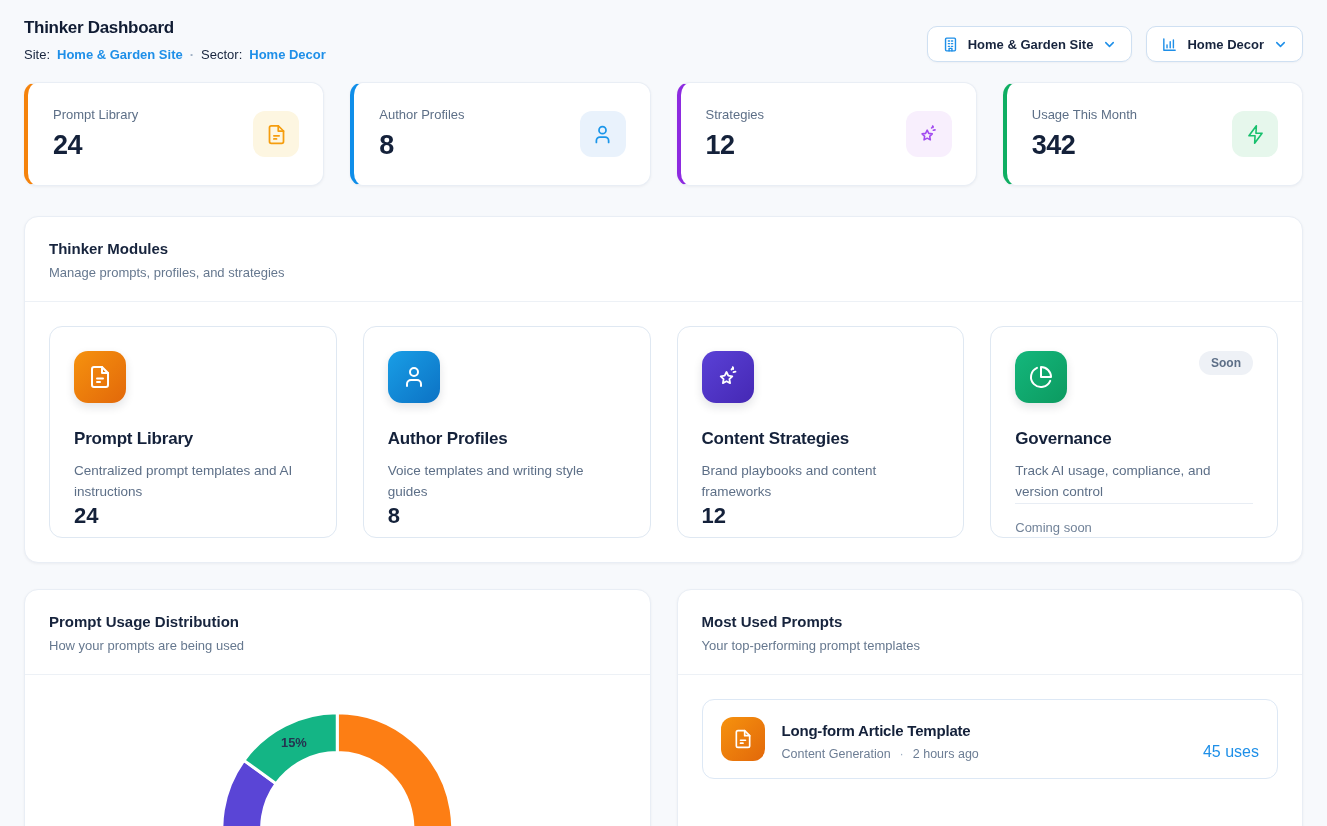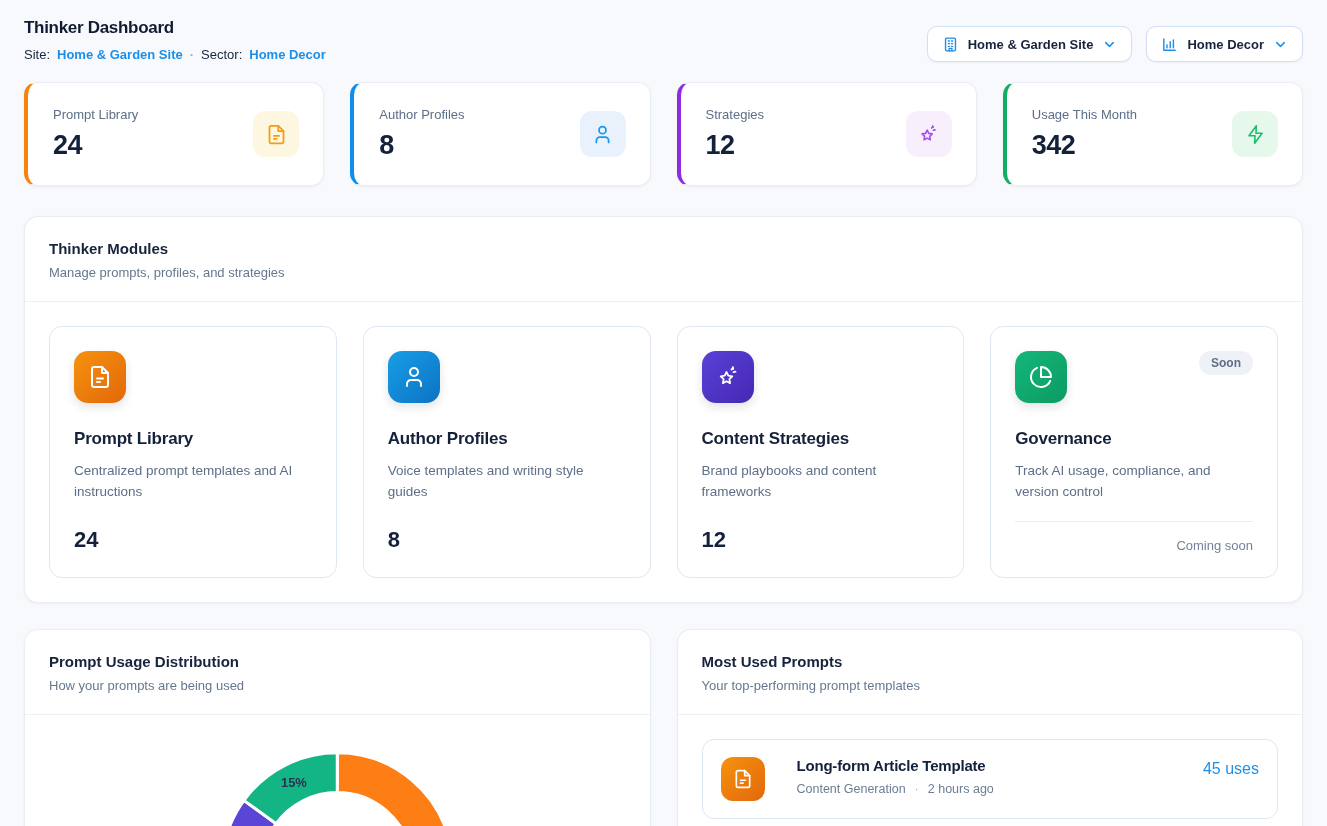--- a/index.html
+++ b/index.html
@@ -52,48 +52,48 @@
   
   .panel { background:#fff; border:1px solid #e9eef5; border-radius:14px; box-shadow:0 1px 3px rgba(15,23,42,.05); }
   .panel-head { padding:23px 24px 21px; }
   .panel-title { font-size:15px; font-weight:700; color:#17243d; }
   .panel-sub { font-size:13px; color:#66788f; margin-top:8px; }
   .panel-divider { border:none; border-top:1px solid #edf1f6; }
 
   .modules-panel { margin-bottom:26px; }
   .modules-grid { display:grid; grid-template-columns:repeat(4,1fr); gap:26px; padding:24px; }
   .module-card {
-    background:#fff; border:1px solid #dfe8f2; border-radius:13px; height:252px;
+    background:#fff; border:1px solid #dfe8f2; border-radius:13px; height:212px;
     padding:24px; display:flex; flex-direction:column; cursor:pointer;
   }
   .module-top { display:flex; justify-content:space-between; align-items:flex-start; }
   .module-icon { width:52px; height:52px; border-radius:14px; display:flex; align-items:center; justify-content:center; color:#fff;
     box-shadow:0 4px 10px rgba(15,23,42,.12); }
   .module-icon .ic { width:24px; height:24px; }
   .mi-orange{ background:linear-gradient(135deg,#f6920e,#e2680a); }
   .mi-blue  { background:linear-gradient(135deg,#199ee6,#0c72c4); }
   .mi-purple{ background:linear-gradient(135deg,#5a41d6,#4528b4); }
   .mi-green { background:linear-gradient(135deg,#14b77c,#0c9a60); }
   .soon-badge { background:#eef1f6; color:#5d6f87; font-size:12px; font-weight:700; border-radius:999px; padding:5px 12px; }
   .module-title { font-size:17px; font-weight:800; color:#14213a; margin-top:26px; letter-spacing:-0.2px; }
   .module-desc { font-size:13.5px; color:#5d6f87; margin-top:12px; line-height:1.55; }
   .module-count { font-size:22px; font-weight:800; color:#14213a; margin-top:auto; }
   .module-footer { margin-top:auto; }
   .module-footer hr { border:none; border-top:1px solid #e8edf4; margin-bottom:16px; }
-  .coming-soon { font-size:13px; color:#728399;text-align:right; }
+  .coming-soon { font-size:13px; color:#728399; }
 
   .bottom-row { display:grid; grid-template-columns:1fr 1fr; gap:26px; }
   .bottom-panel { height:420px; }
 
   .donut-wrap { position:relative; }
   .donut-label { font-size:13px; font-weight:700; fill:#253450; }
 
   .prompt-list { padding:24px; }
   .prompt-item {
-    display:flex; align-items:flex-start; gap:32px; border:1px solid #dde8f5; border-radius:12px;
+    display:flex; align-items:flex-end; gap:17px; border:1px solid #dde8f5; border-radius:12px;
     padding:17px 18px; background:#fff; cursor:pointer;
   }
   .prompt-icon { width:44px; height:44px; border-radius:12px; flex:none;
     background:linear-gradient(135deg,#f6920e,#e2680a); color:#fff;
     display:flex; align-items:center; justify-content:center; }
   .prompt-icon .ic { width:20px; height:20px; }
   .prompt-body { flex:1; min-width:0; }
   .prompt-title { font-size:15px; font-weight:800; color:#14213a; letter-spacing:-0.2px; }
   .prompt-meta { display:flex; gap:9px; align-items:center; font-size:12.5px; color:#6c7d94; margin-top:8px; }
   .prompt-meta .dot { color:#9fb0c4; }

